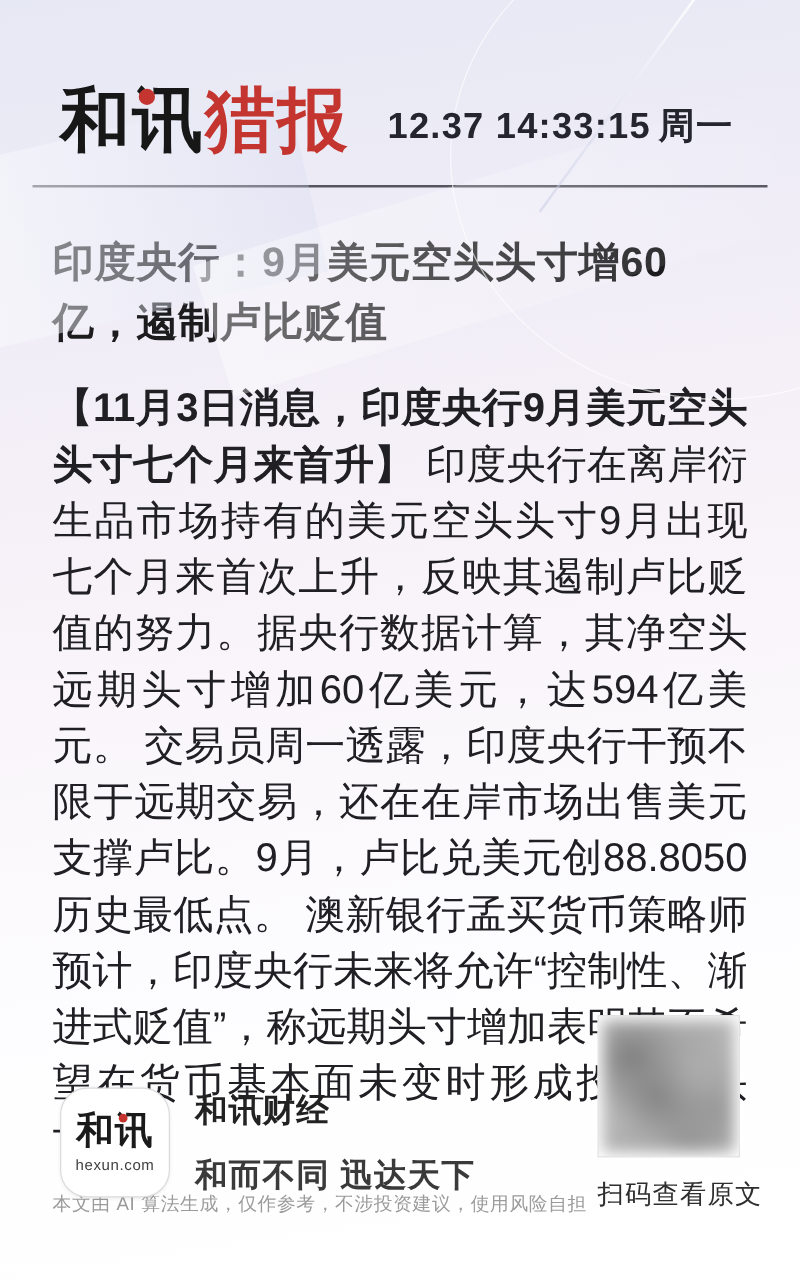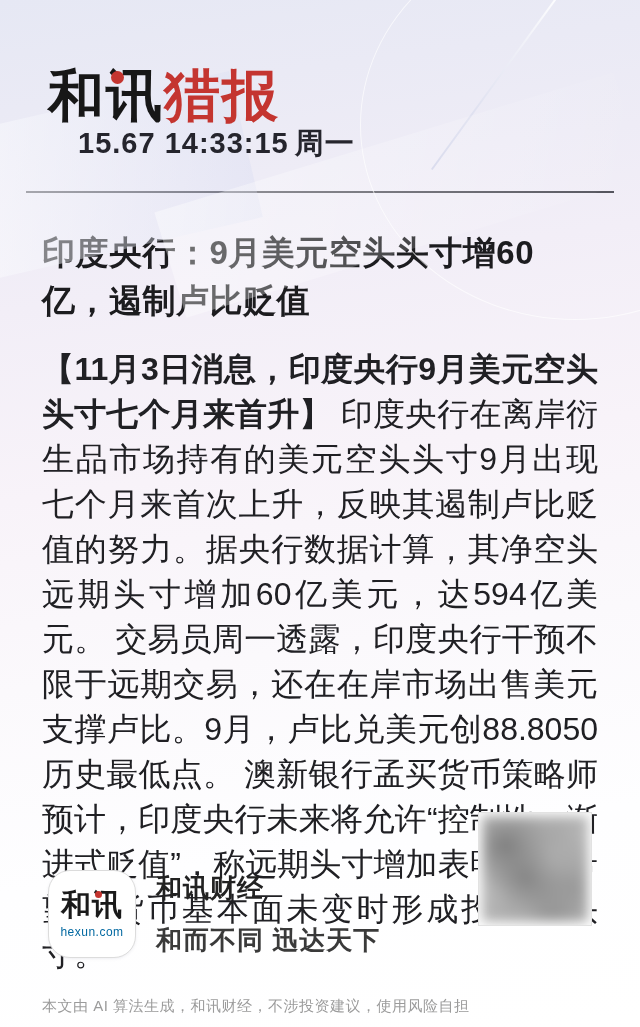--- a/index.html
+++ b/index.html
@@ -42,21 +42,21 @@
     right: -150px; top: -70px; width: 430px; height: 390px;
     border: 1.5px solid rgba(255,255,255,0.65);
     border-radius: 50%;
   }
 
   
   .header {
     position: relative;
     padding: 68px 48px 0 48px;
     display: flex;
-    flex-direction: column;
+    align-items: flex-end;
   }
   .logo-wrap {
     position: relative;
     font-weight: 900;
     font-size: 56px;
     line-height: 1;
     letter-spacing: 2px;
     white-space: nowrap;
   }
   .logo-black { color: #171717; }
@@ -138,21 +138,21 @@
   .brand-logo-dot {
     position: absolute;
     left: 34px; top: 1px;
     width: 7px; height: 7px;
     border-radius: 50%;
     background: #c43530;
   }
   .brand-logo-domain {
     margin-top: 5px;
     font-size: 12px;
-    color: #0369a1;
+    color: #404040;
     letter-spacing: 0.5px;
   }
   .brand-texts { margin-left: 20px; }
   .brand-name {
     font-size: 26px;
     font-weight: 700;
     color: #222222;
     letter-spacing: 1px;
   }
   .brand-slogan {
@@ -205,45 +205,46 @@
   <div class="deco deco-patch-left"></div>
   <div class="deco deco-patch-title"></div>
   <div class="deco deco-ellipse"></div>
 
   <div class="header">
     <div class="logo-wrap">
       <span class="logo-black">和讯</span><span class="logo-red">猎报</span>
       <span class="logo-dot"></span>
     </div>
     <div class="timestamp">
-      <span>15.67 14:33:15</span><span class="weekday">周一</span>
+      <span>12.37 14:33:15</span><span class="weekday">周一</span>
     </div>
   </div>
 
   <div class="divider"></div>
 
   <h1 class="title">印度央行：9月美元空头头寸增60亿，遏制卢比贬值</h1>
 
   <p class="body-text"><span class="lead">【11月3日消息，印度央行9月美元空头头寸七个月来首升】</span><span> 印度央行在离岸衍生品市场持有的美元空头头寸9月出现七个月来首次上升，反映其遏制卢比贬值的努力。据央行数据计算，其净空头远期头寸增加60亿美元，达594亿美元。 交易员周一透露，印度央行干预不限于远期交易，还在在岸市场出售美元支撑卢比。9月，卢比兑美元创88.8050历史最低点。 澳新银行孟买货币策略师预计，印度央行未来将允许“控制性、渐进式贬值”，称远期头寸增加表明其不希望在货币基本面未变时形成投机性头寸。</span></p>
 
-  <div class="disclaimer">本文由 AI 算法生成，和讯财经，不涉投资建议，使用风险自担</div>
+  <div class="disclaimer">本文由 AI 算法生成，仅作参考，不涉投资建议，使用风险自担</div>
 
   <div class="brand">
     <div class="brand-logo-box">
       <div class="brand-logo-text">
         <span>和讯</span>
         <span class="brand-logo-dot"></span>
       </div>
       <div class="brand-logo-domain">hexun.com</div>
     </div>
     <div class="brand-texts">
       <div class="brand-name">和讯财经</div>
       <div class="brand-slogan">和而不同 迅达天下</div>
     </div>
   </div>
 
   <div class="qr-block">
     <div class="qr-box">
       <div class="qr-blur"></div>
     </div>
+    <div class="qr-caption">扫码查看原文</div>
   </div>
 
 </div>
 
 </body></html>

